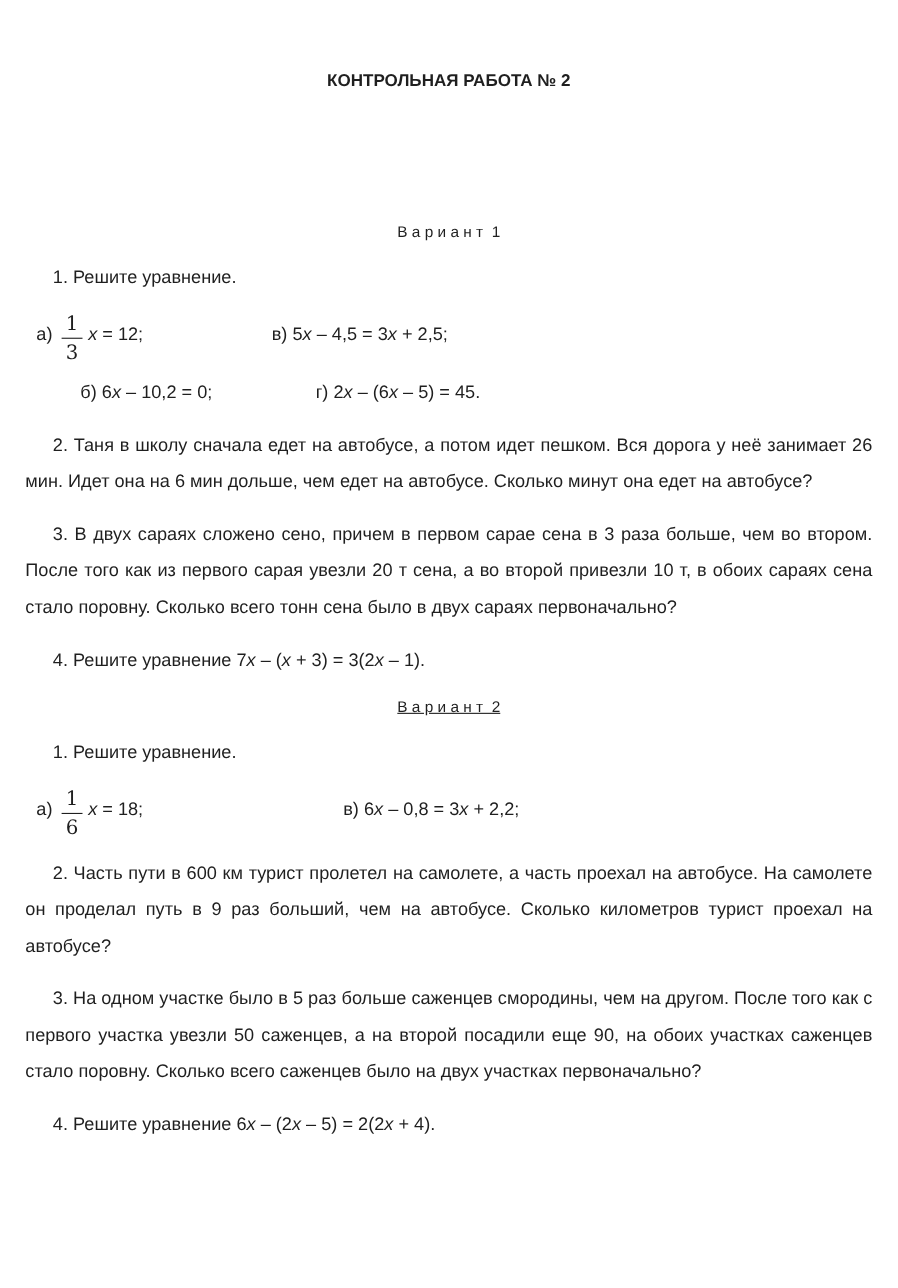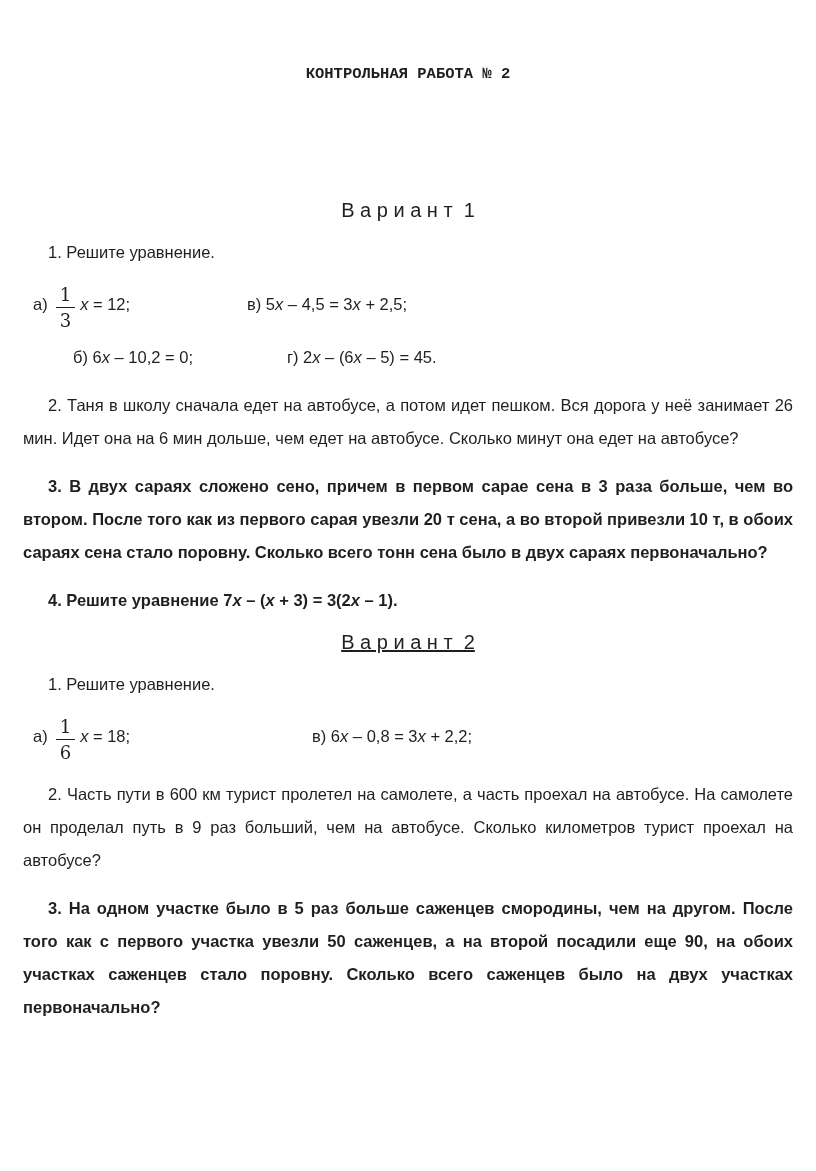--- a/index.html
+++ b/index.html
@@ -12,39 +12,38 @@
     font-size: 16.5px;
   }
   .page { padding: 64px 8px 40px 8px; box-sizing: border-box; }
 
   .doc-title {
     margin: 0;
     font-size: 15.5px;
     font-weight: 700;
     line-height: 20px;
     text-align: center;
-    font-family: Liberation Mono, monospace;
   }
   .doc-subtitle { margin-top: 23px; }
 
   .variant-heading {
     margin: 0;
-    font-size: 20px;
+    font-size: 14px;
     font-weight: 400;
     line-height: 21px;
     text-align: center;
     white-space: pre;
   }
   .mt116 { margin-top: 116px; }
   .mt30  { margin-top: 30px; }
   .mt28  { margin-top: 28px; }
   .mt24  { margin-top: 24px; }
   .mt14  { margin-top: 14px; text-decoration: underline; }
   .mt10  { margin-top: 10px; margin-left: 40px; }
-  .mt6   { margin-top: 6px; font-weight: bold; }
+  .mt6   { margin-top: 6px; }
 
   .para { margin: 15px; line-height: 33px; }
   .indent { text-indent: 25px; }
   .just { text-align: justify; }
 
   .eq-block { margin-left: 25px; }
   .eq-row { display: flex; align-items: baseline; line-height: 33px; }
   .eq-cell { display: inline-block; }
   .w214 { width: 214px; flex: 0 0 214px; }
   .w279 { width: 279px; flex: 0 0 279px; }
@@ -102,15 +101,16 @@
       <div class="eq-row">
         <span class="eq-cell w279">
           <span>а)</span><span class="fraction"><span class="frac-num">1</span><span class="frac-den">6</span></span><span><i>x</i> = 18;</span>
         </span>
         <span class="eq-cell">в) 6<i>x</i> – 0,8 = 3<i>x</i> + 2,2;</span>
       </div>
     </div>
 
     <p class="para indent just mt24">2. Часть пути в 600 км турист пролетел на самолете, а часть проехал на автобусе. На самолете он проделал путь в 9 раз больший, чем на автобусе. Сколько километров турист проехал на автобусе?</p>
     <p class="para indent just mt6">3. На одном участке было в 5 раз больше саженцев смородины, чем на другом. После того как с первого участка увезли 50 саженцев, а на второй посадили еще 90, на обоих участках саженцев стало поровну. Сколько всего саженцев было на двух участках первоначально?</p>
+    <p class="para indent mt6">4. Решите уравнение 6<i>x</i> – (2<i>x</i> – 5) = 2(2<i>x</i> + 4).</p>
   </section>
 
 </div>
 
 </body></html>

